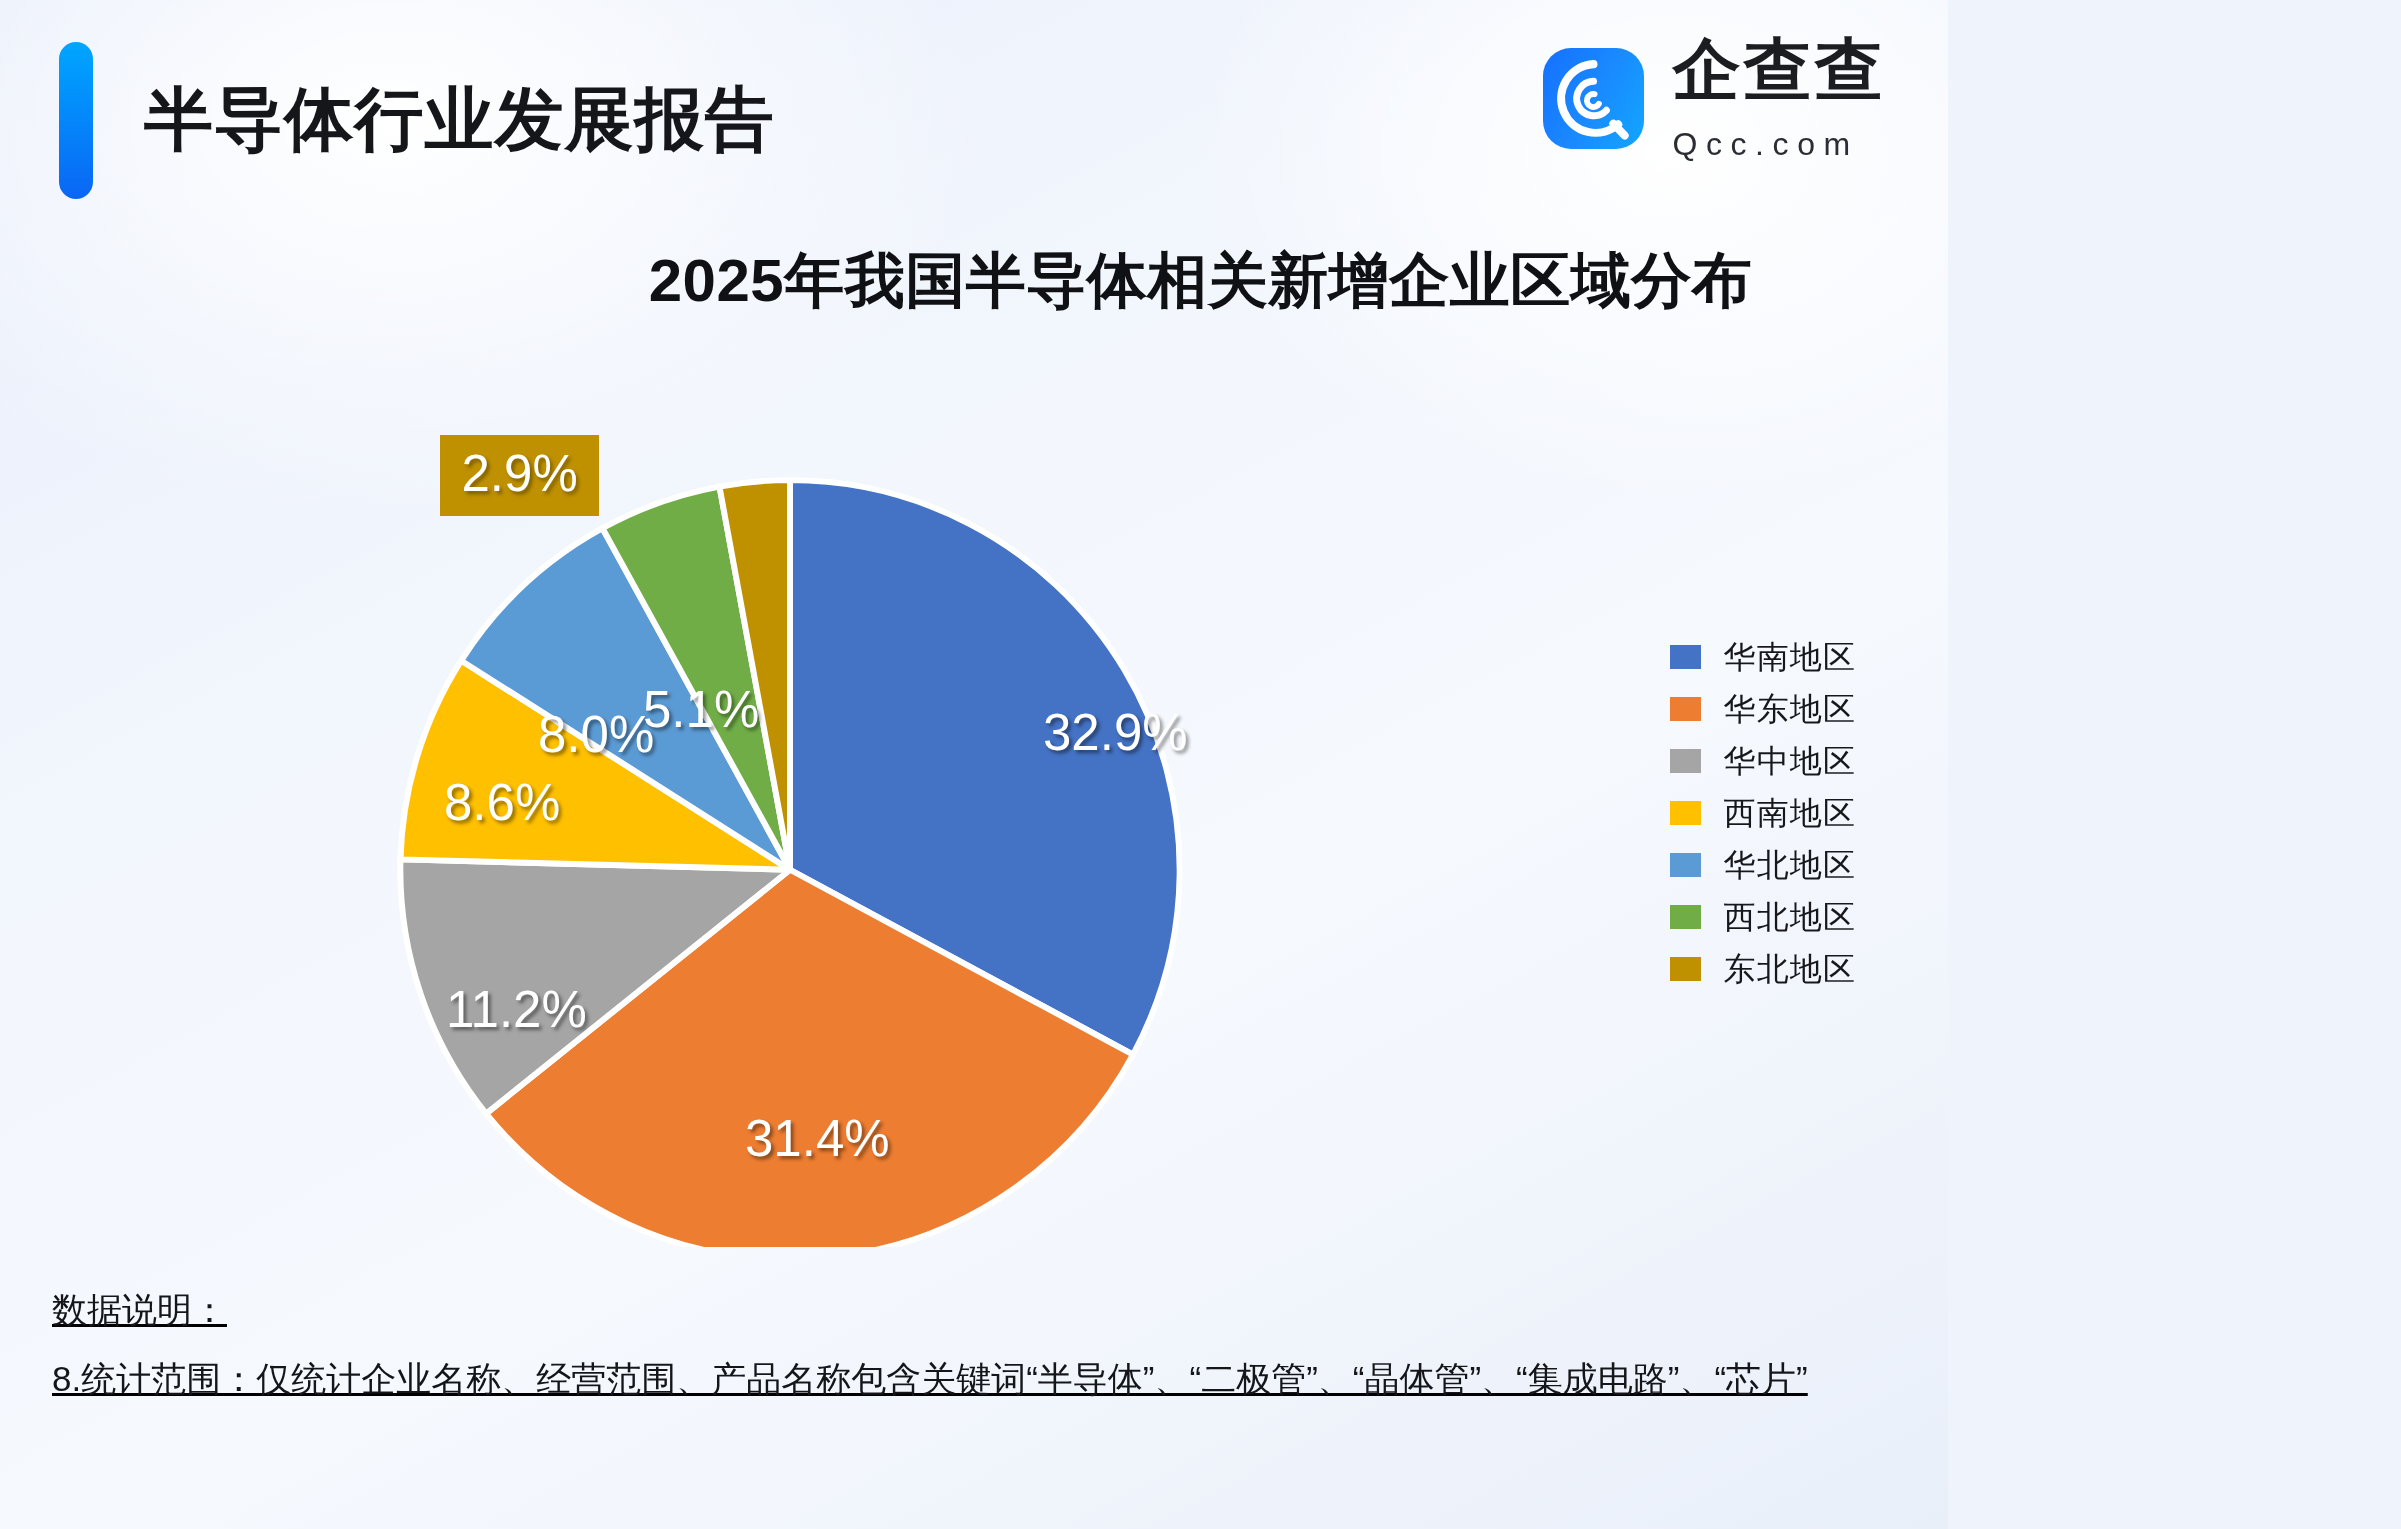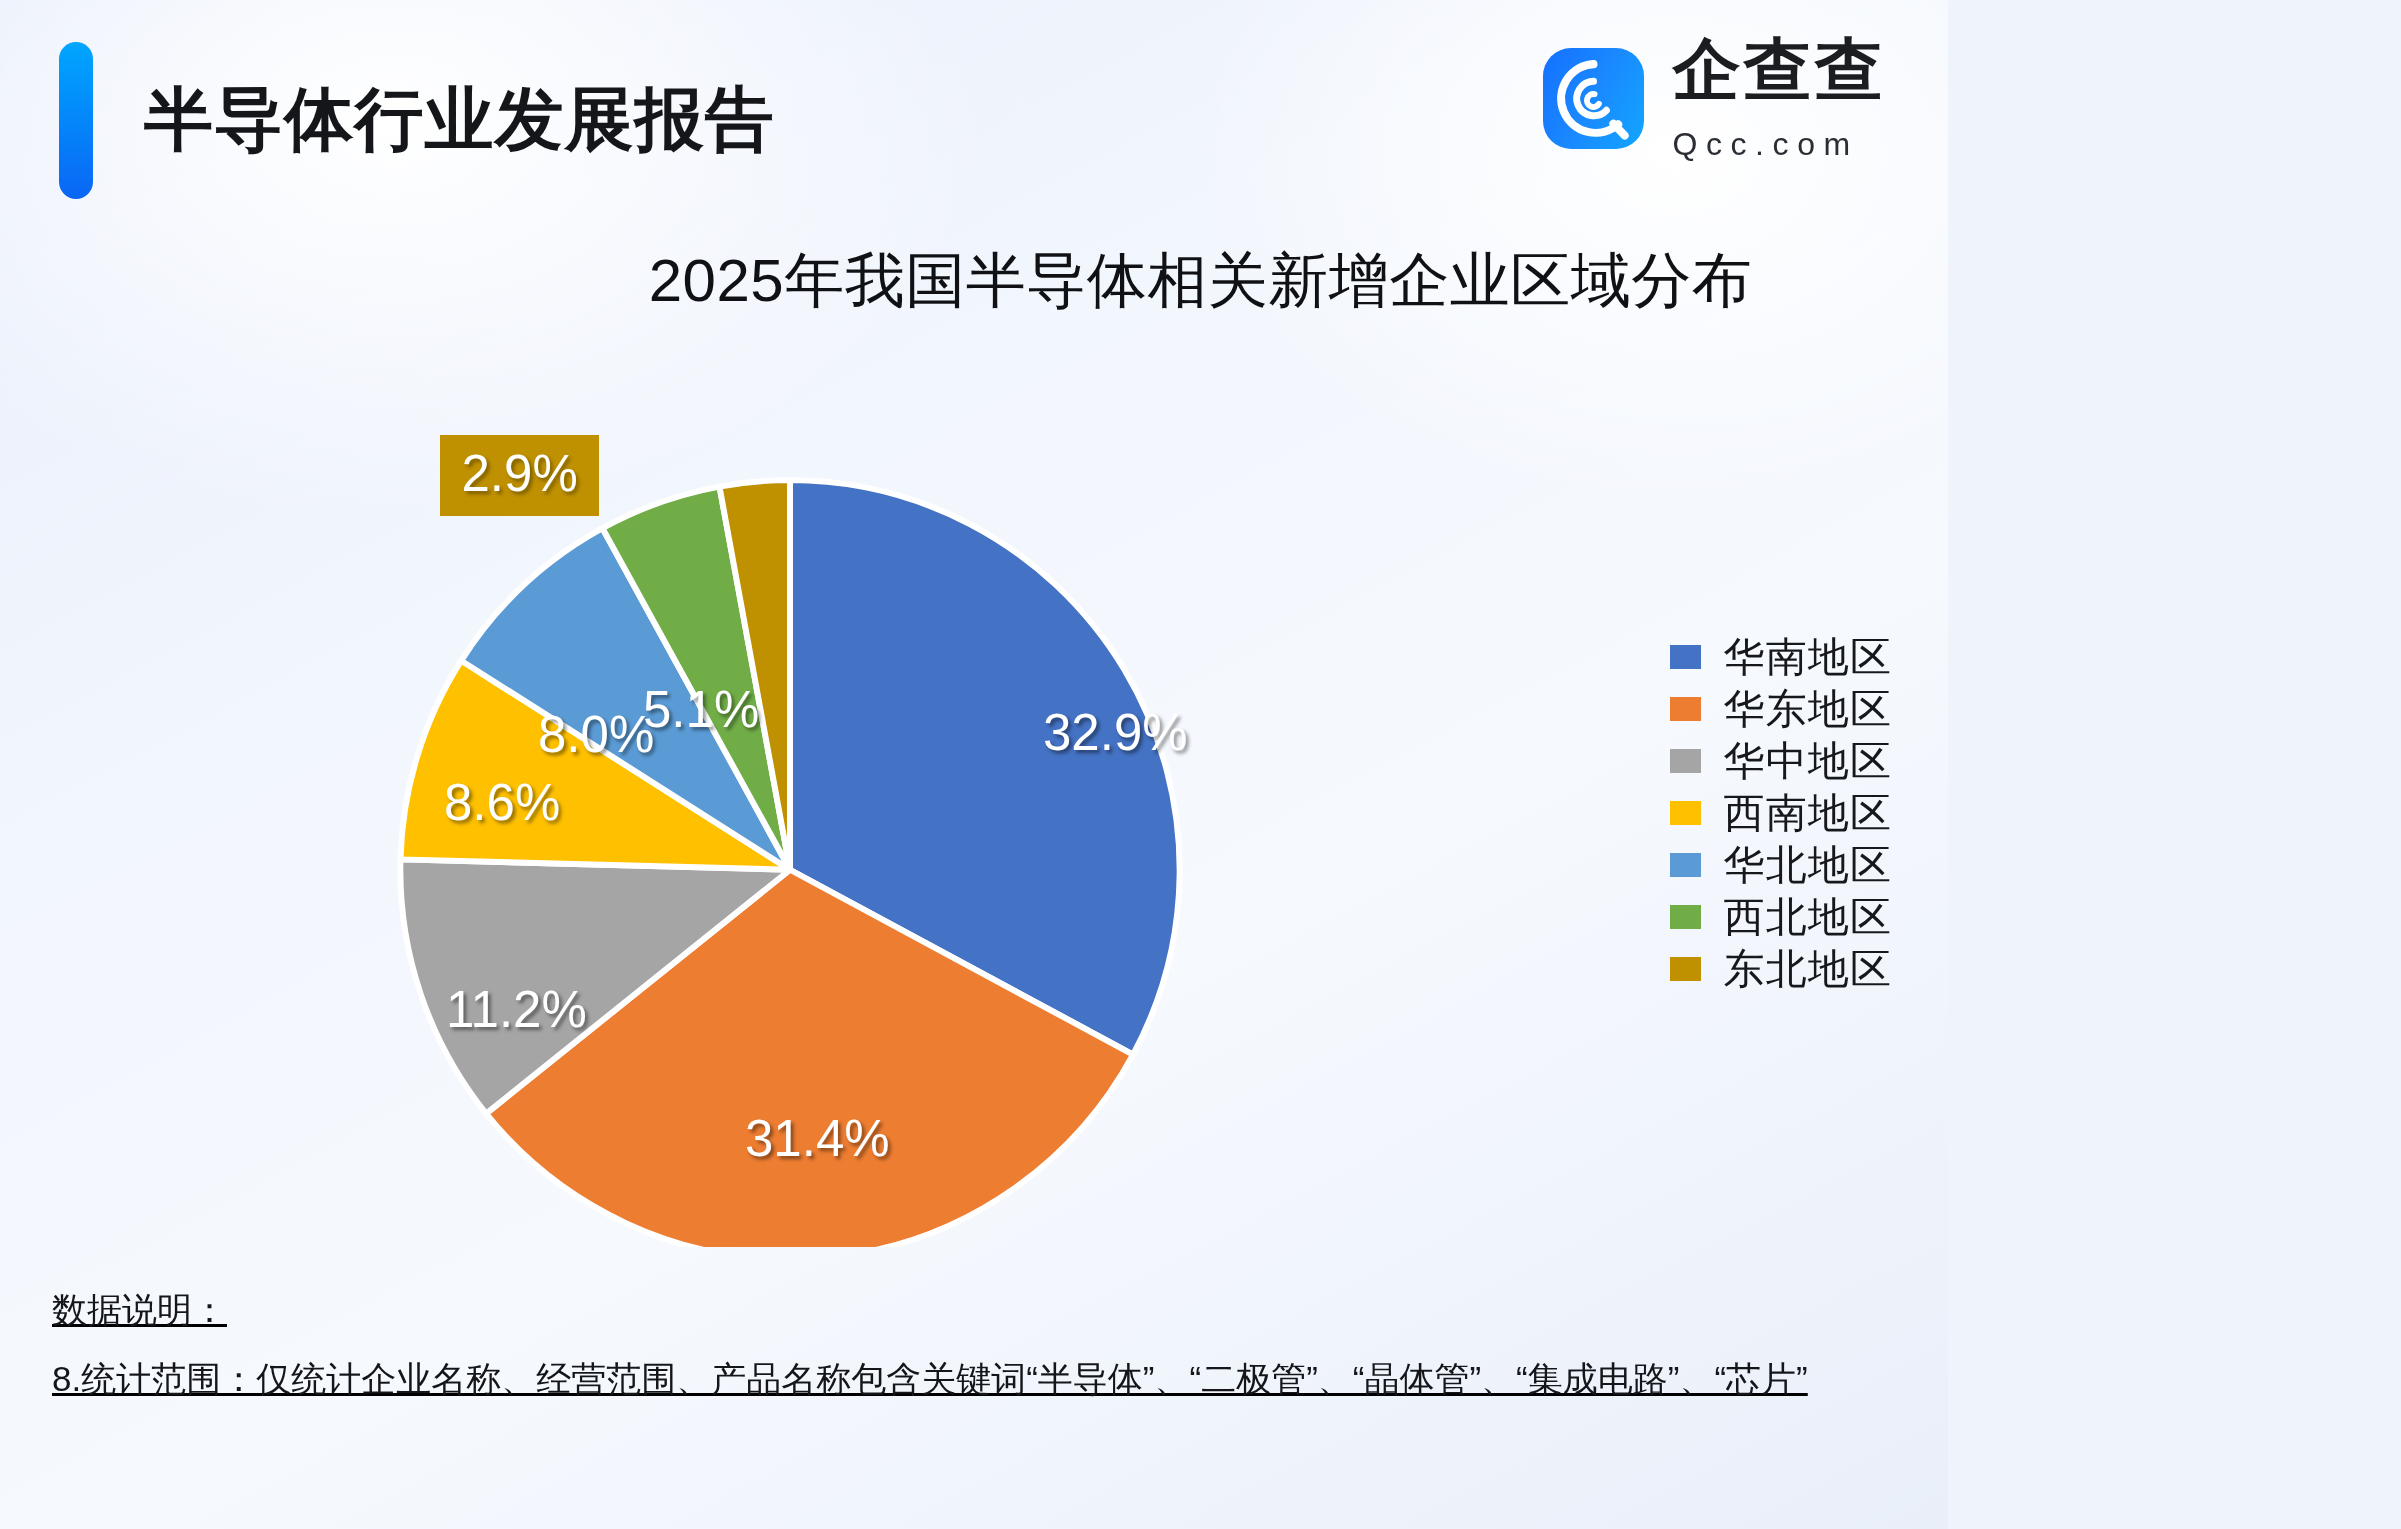--- a/index.html
+++ b/index.html
@@ -84,21 +84,21 @@
 
   
   #chart-title {
     position: absolute;
     left: 0;
     top: 248px;
     width: 2401px;
     text-align: center;
     font-size: 60px;
     line-height: 65px;
-    font-weight: normal;
+    font-weight: bold;
     color: #101114;
     letter-spacing: 0.5px;
   }
   #chart-area {
     position: absolute;
     left: 0;
     top: 376px;
     width: 2401px;
     height: 871px;
   }
@@ -143,21 +143,21 @@
     align-items: center;
     height: 52px;
     gap: 22.6px;
   }
   .legend-swatch {
     width: 31px;
     height: 24px;
     flex: none;
   }
   .legend-label {
-    font-size: 41px;
+    font-size: 32px;
     line-height: 43px;
     color: #16181c;
     letter-spacing: 1.1px;
     white-space: nowrap;
   }
 
   
   #footer {
     position: absolute;
     left: 52px;

